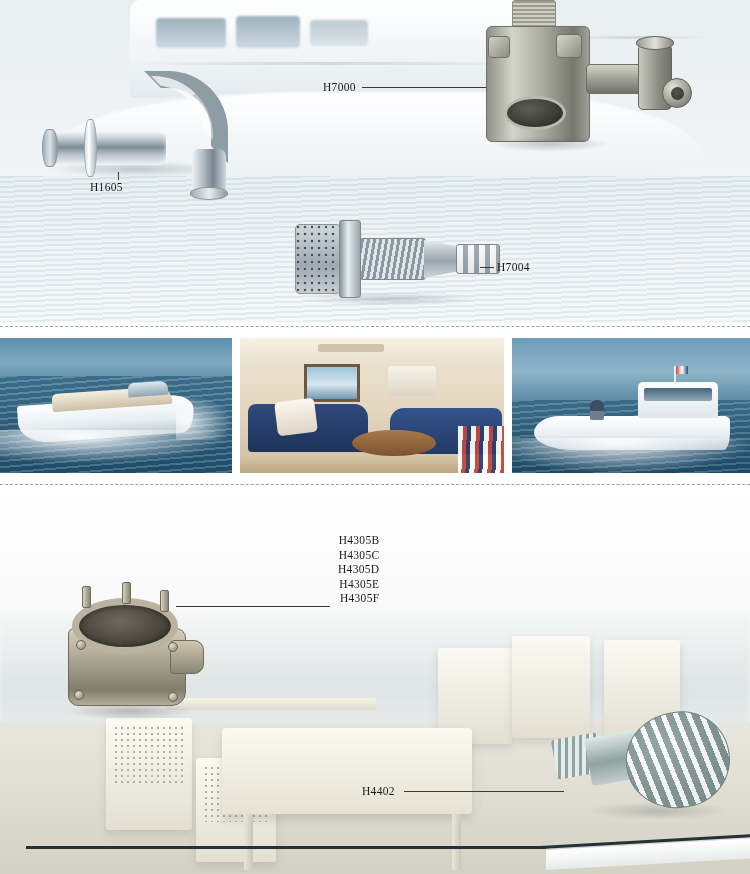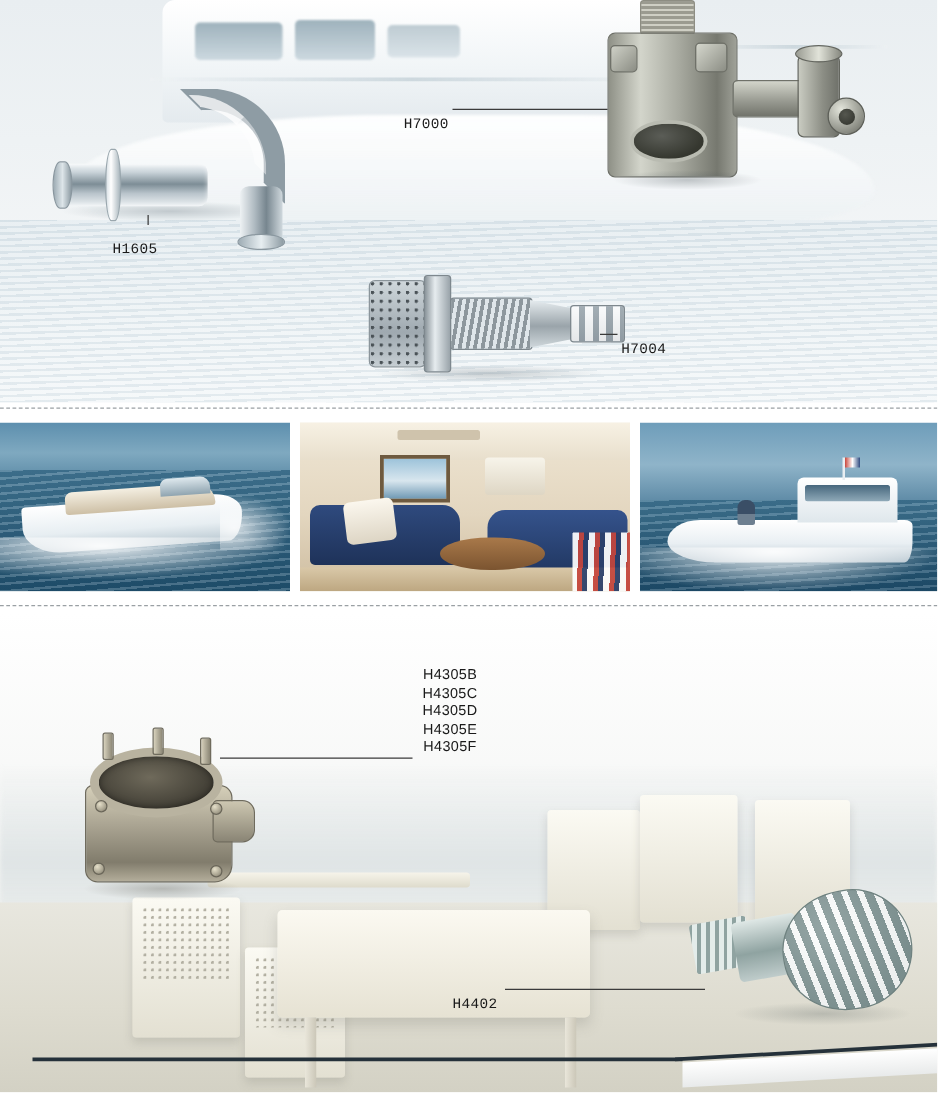--- a/index.html
+++ b/index.html
@@ -222,26 +222,25 @@
   }
   .h7004-shadow {
     position: absolute; left: 6px; top: 76px; width: 180px; height: 14px;
     background: radial-gradient(ellipse at center, rgba(80,92,100,0.26), rgba(80,92,100,0) 72%);
   }
 
   
   .leader { position: absolute; background: #3a3a3a; }
   .label {
     position: absolute;
-    font-family: Liberation Mono, monospace;
+    font-family: Liberation Serif, serif;
     font-size: 11.5px;
     color: #1a1a1a;
     letter-spacing: 0.3px;
     white-space: nowrap;
-    margin-top: 12px;
   }
 
   
   .divider {
     position: absolute;
     left: 0; width: 750px; height: 0;
     border-top: 1.5px dashed #9aa0a4;
   }
 
   
@@ -485,26 +484,26 @@
     border-radius: 3px;
     transform: rotate(-10deg);
   }
   .h4402-shadow {
     position: absolute; left: 40px; top: 112px; width: 140px; height: 18px;
     background: radial-gradient(ellipse at center, rgba(80,90,90,0.26), rgba(80,90,90,0) 72%);
   }
 
   .label-stack {
     position: absolute;
-    font-family: Liberation Sans, sans-serif;
+    font-family: Liberation Serif, serif;
     font-size: 11.5px;
     line-height: 14.6px;
     color: #1a1a1a;
     letter-spacing: 0.3px;
-    text-align: center;
+    text-align: right;
     white-space: nowrap;
   }
 </style>
 </head>
 <body>
 
 <div id="page">
 
   <div class="section-top">
     <div class="bg-boat-cabin"></div>

